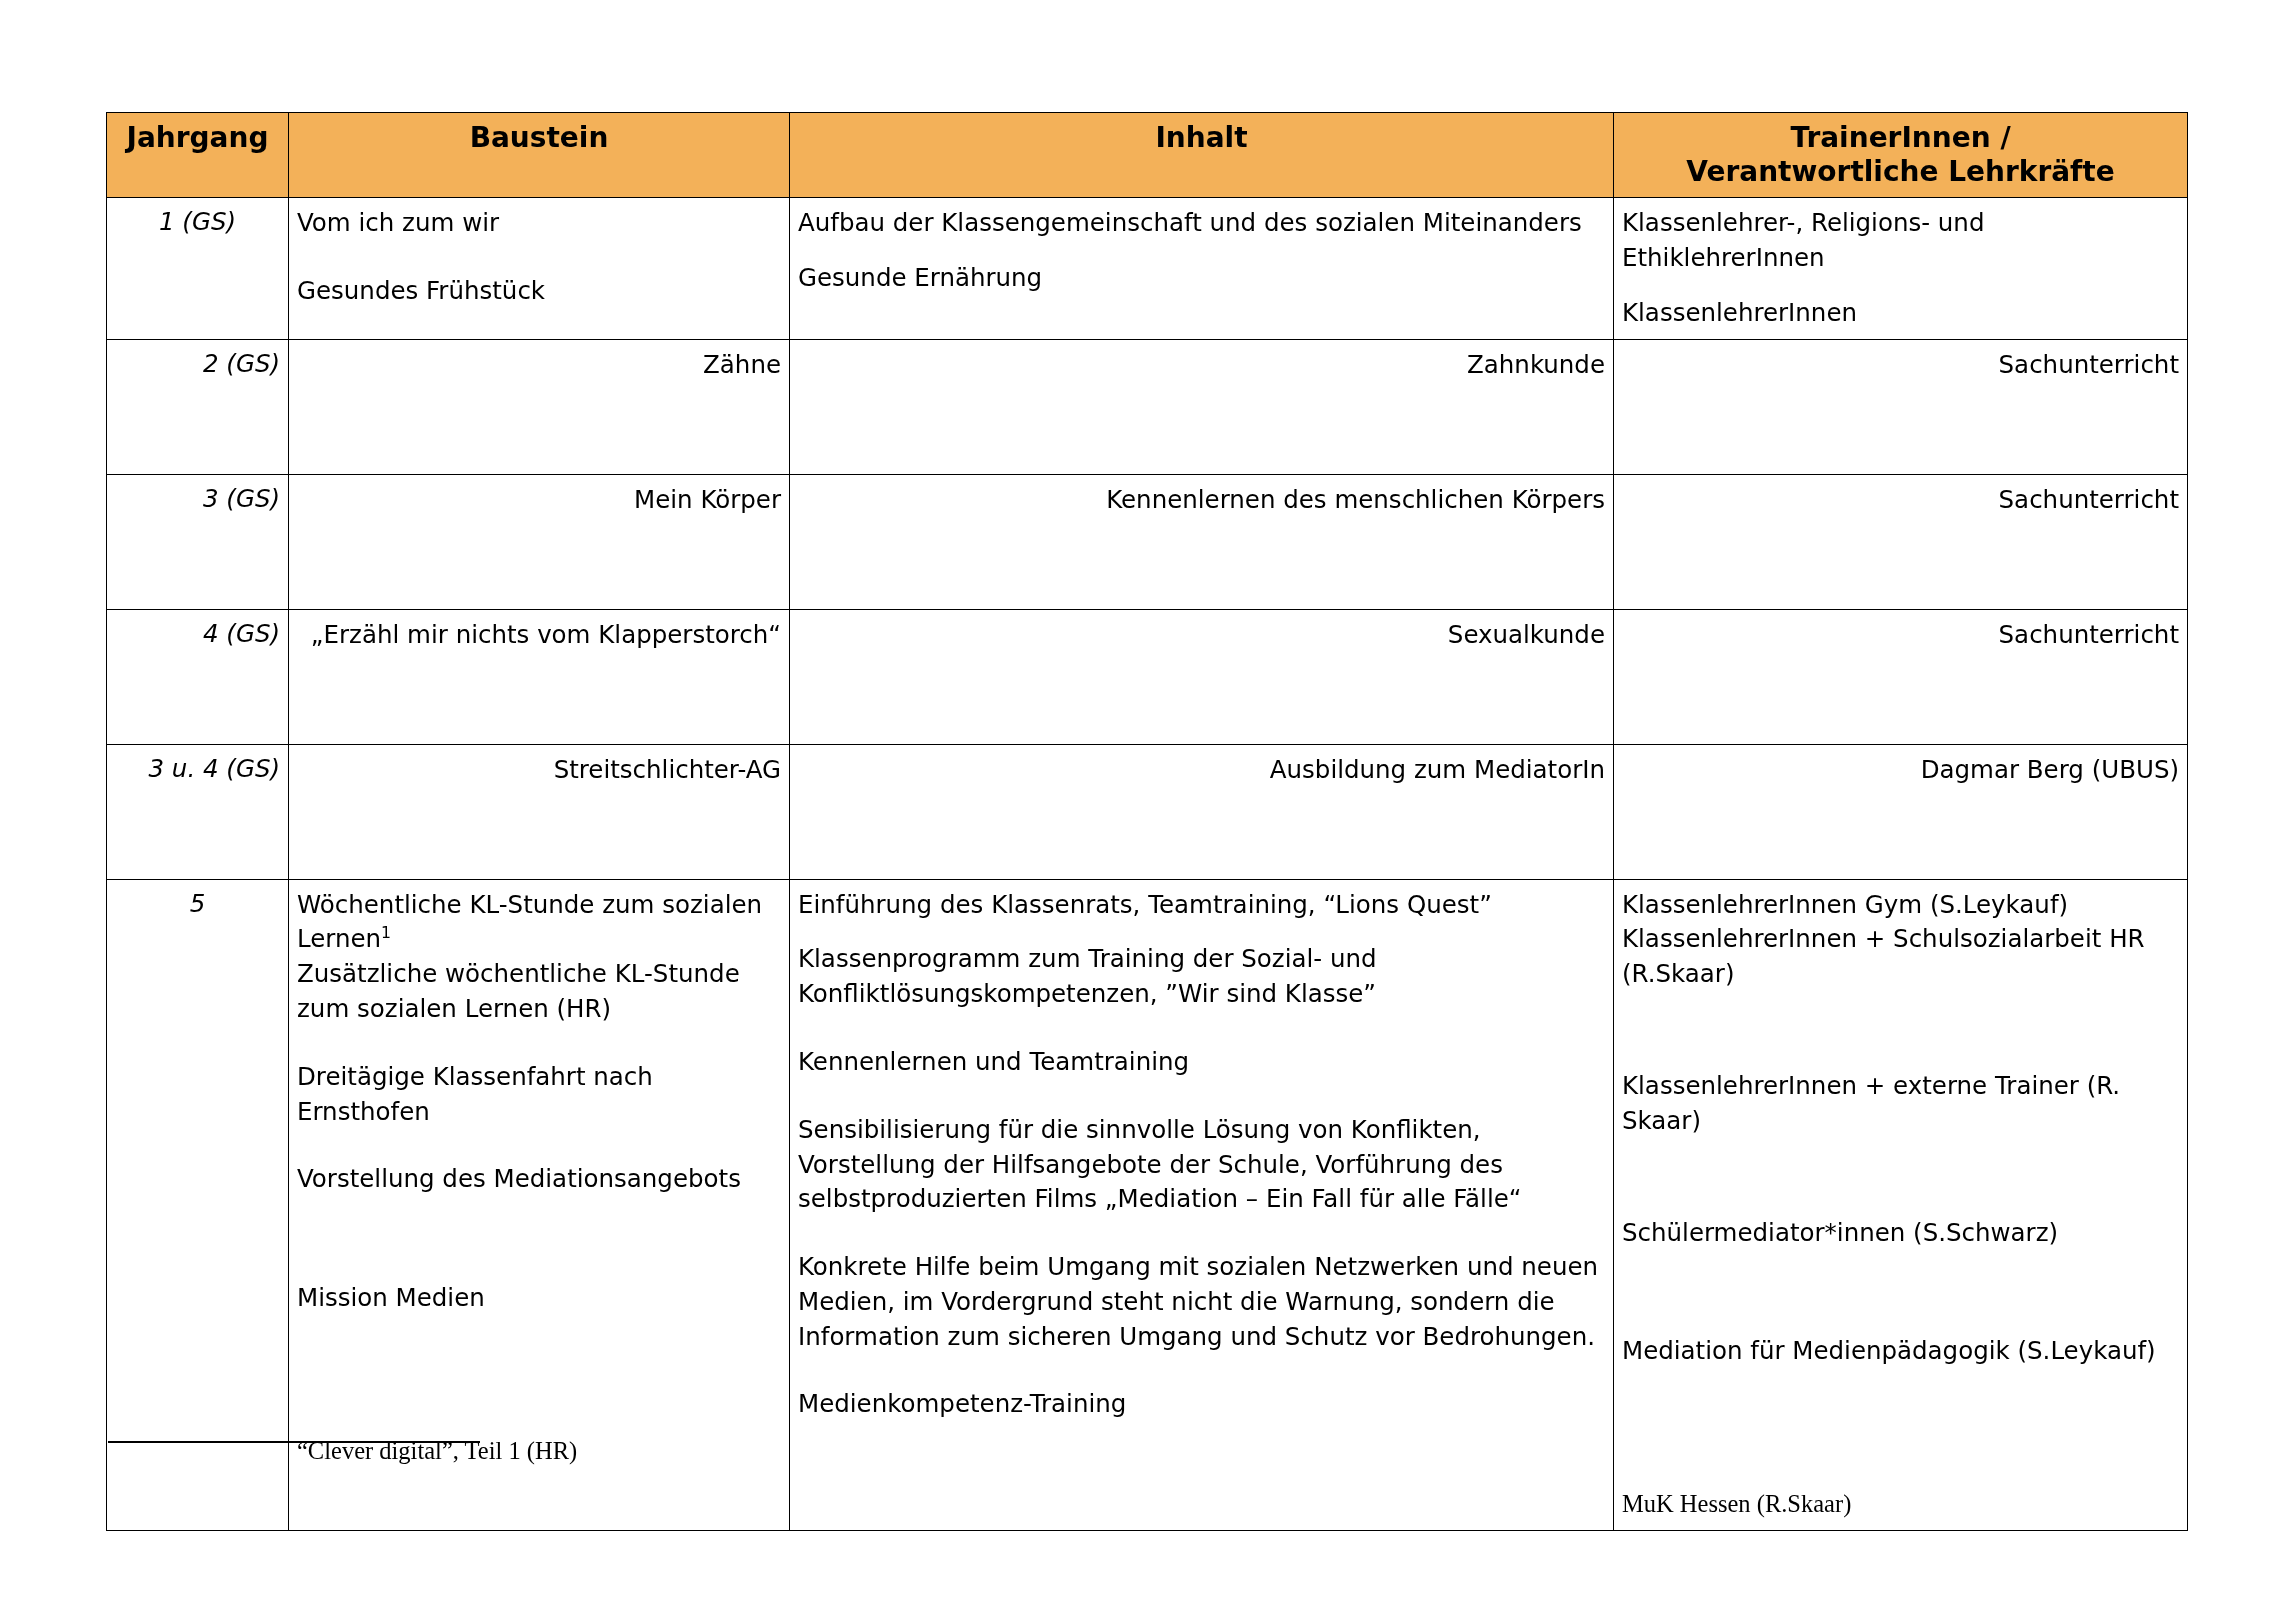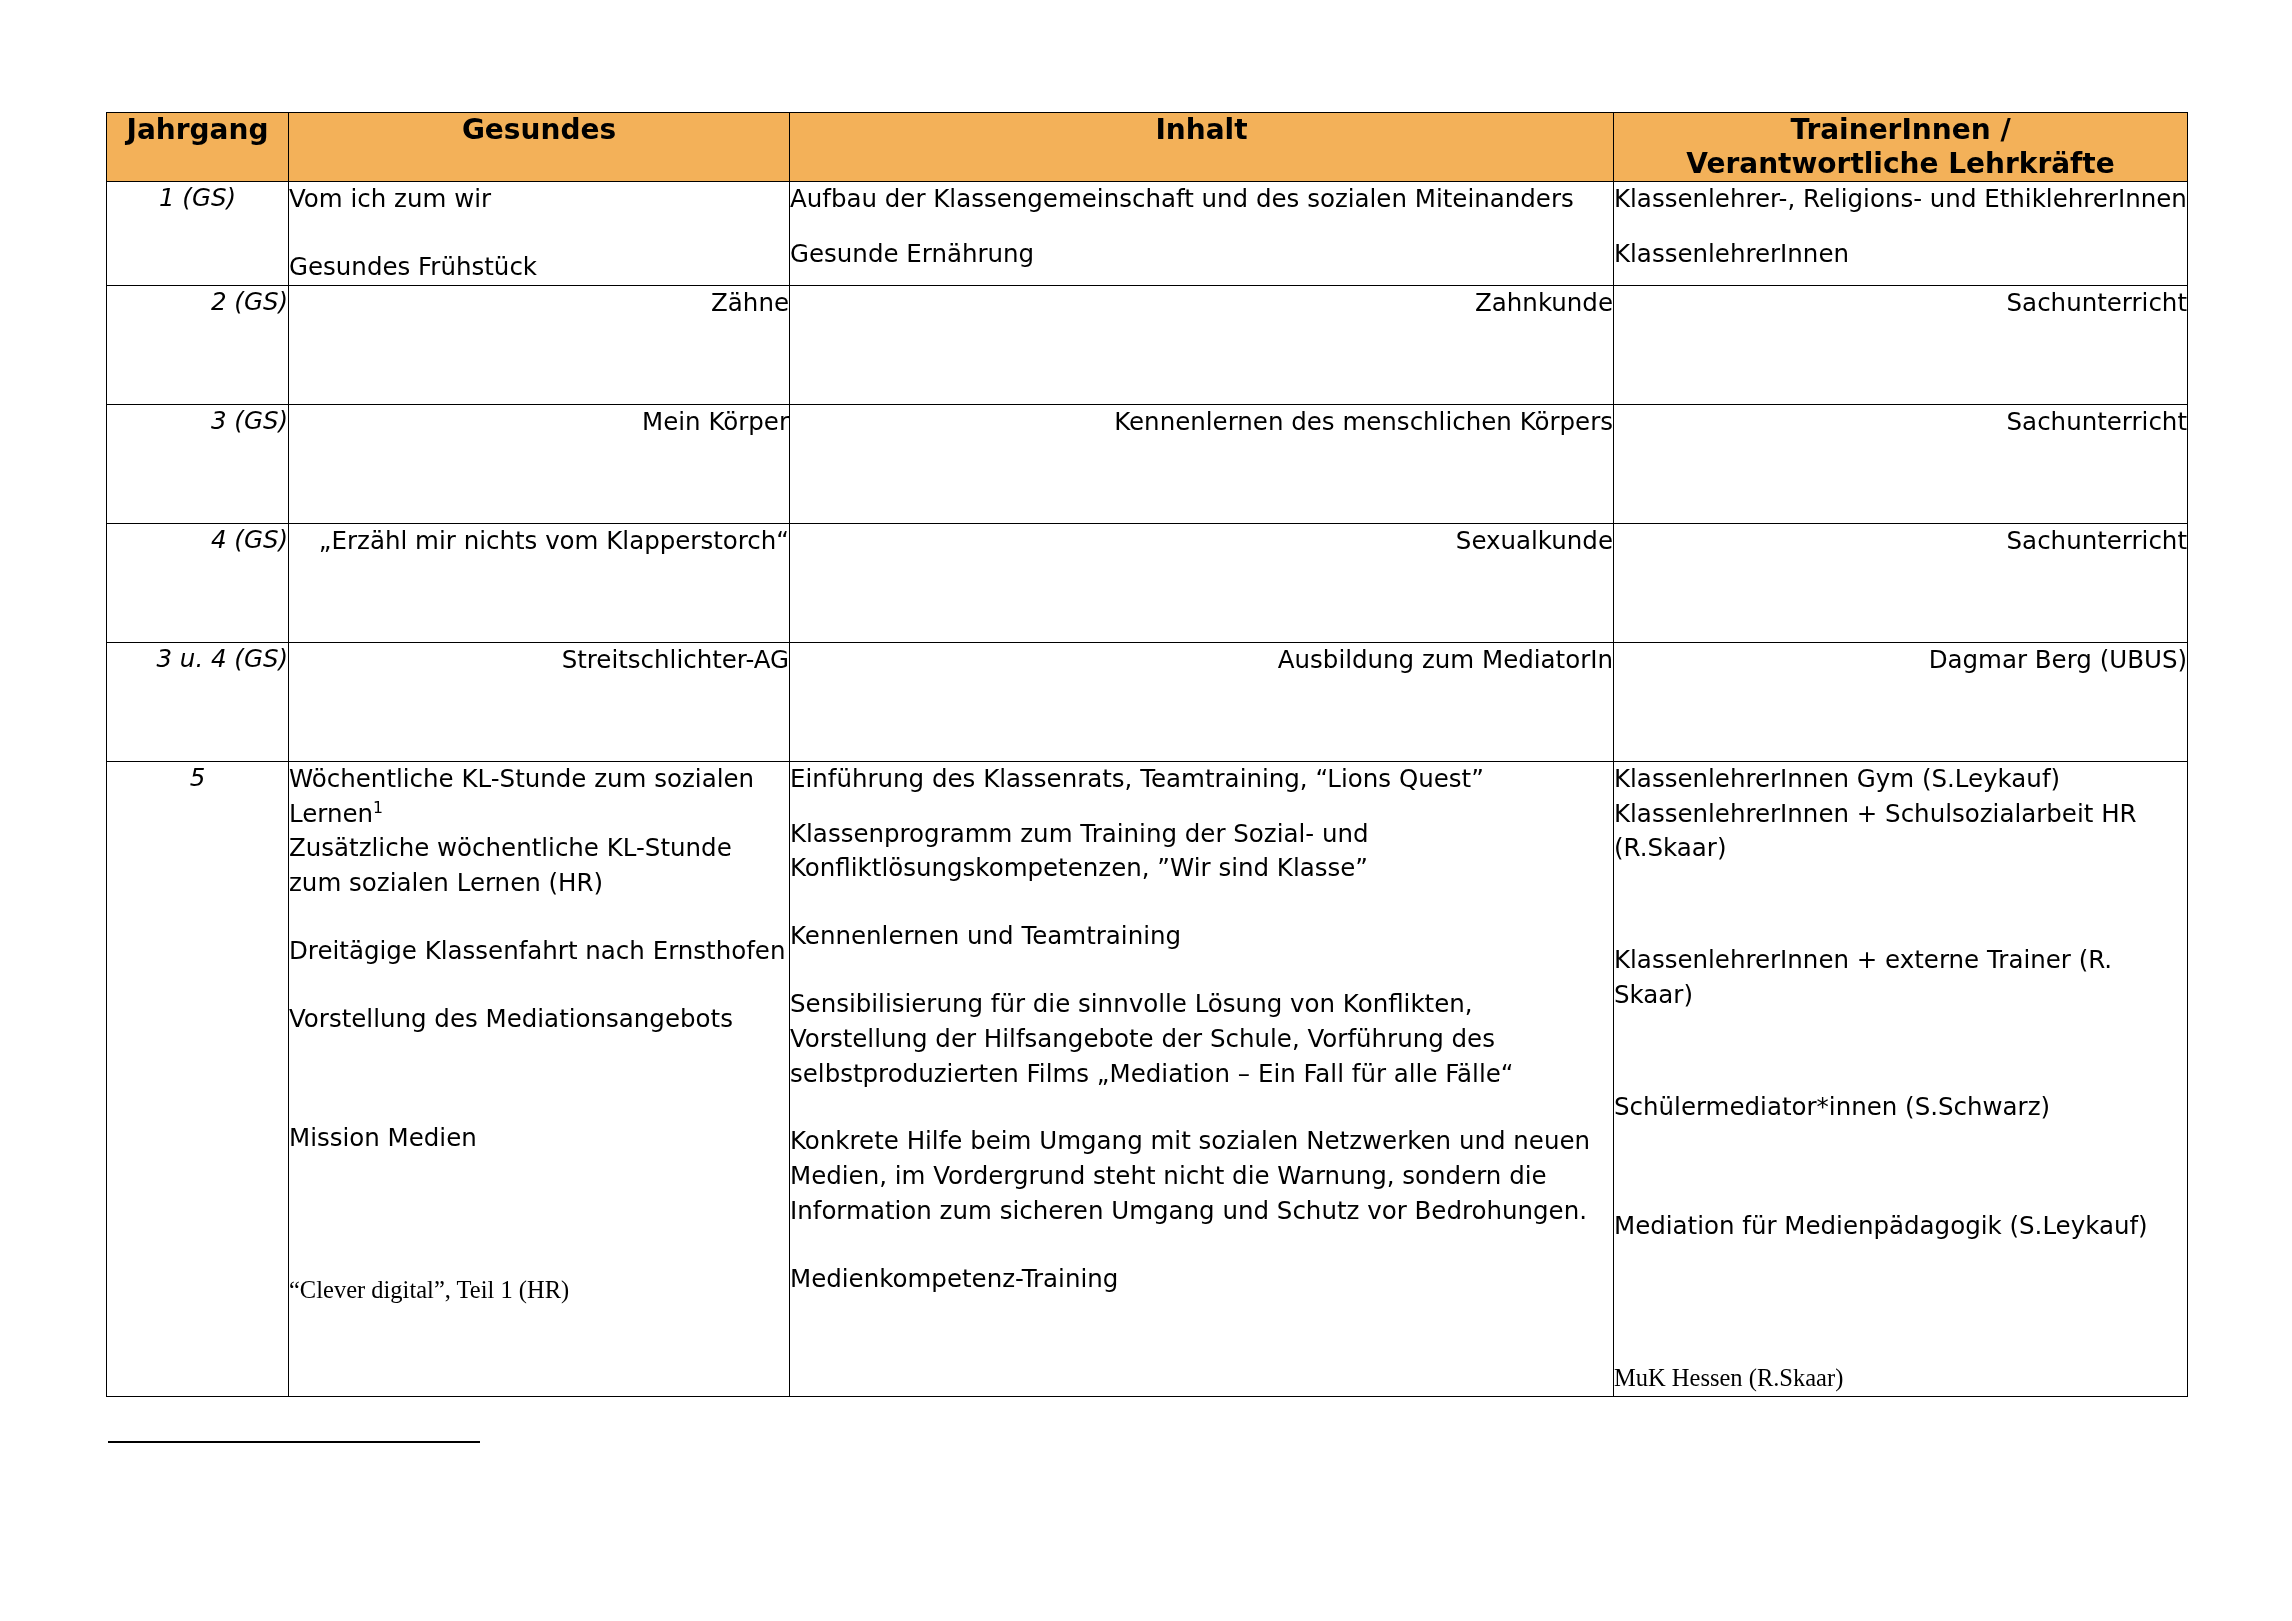--- a/index.html
+++ b/index.html
@@ -29,21 +29,21 @@
     table-layout: fixed;
   }
   .doc-table col.c-jahrgang { width: 182px; }
   .doc-table col.c-baustein  { width: 501px; }
   .doc-table col.c-inhalt    { width: 824px; }
   .doc-table col.c-trainer   { width: 574px; }
 
   .doc-table td, .doc-table th {
     border: 1.6px solid #000000;
     vertical-align: top;
-    padding: 0;
+    padding: 8px;
   }
   .head-cell {
     background: #f3b159;
     text-align: center;
     vertical-align: middle;
     font-size: 28px;
     font-weight: 700;
     line-height: 1.22;
     padding: 15.7px 7.8px 17.6px 7.8px;
   }
@@ -101,21 +101,21 @@
   <table class="doc-table">
     <colgroup>
       <col class="c-jahrgang">
       <col class="c-baustein">
       <col class="c-inhalt">
       <col class="c-trainer">
     </colgroup>
     <thead>
       <tr>
         <th class="head-cell">Jahrgang</th>
-        <th class="head-cell">Gesundes</th>
+        <th class="head-cell">Baustein</th>
         <th class="head-cell">Inhalt</th>
         <th class="head-cell">
           <div>TrainerInnen /</div>
           <div>Verantwortliche Lehrkräfte</div>
         </th>
       </tr>
     </thead>
     <tbody>
 
       <tr>

